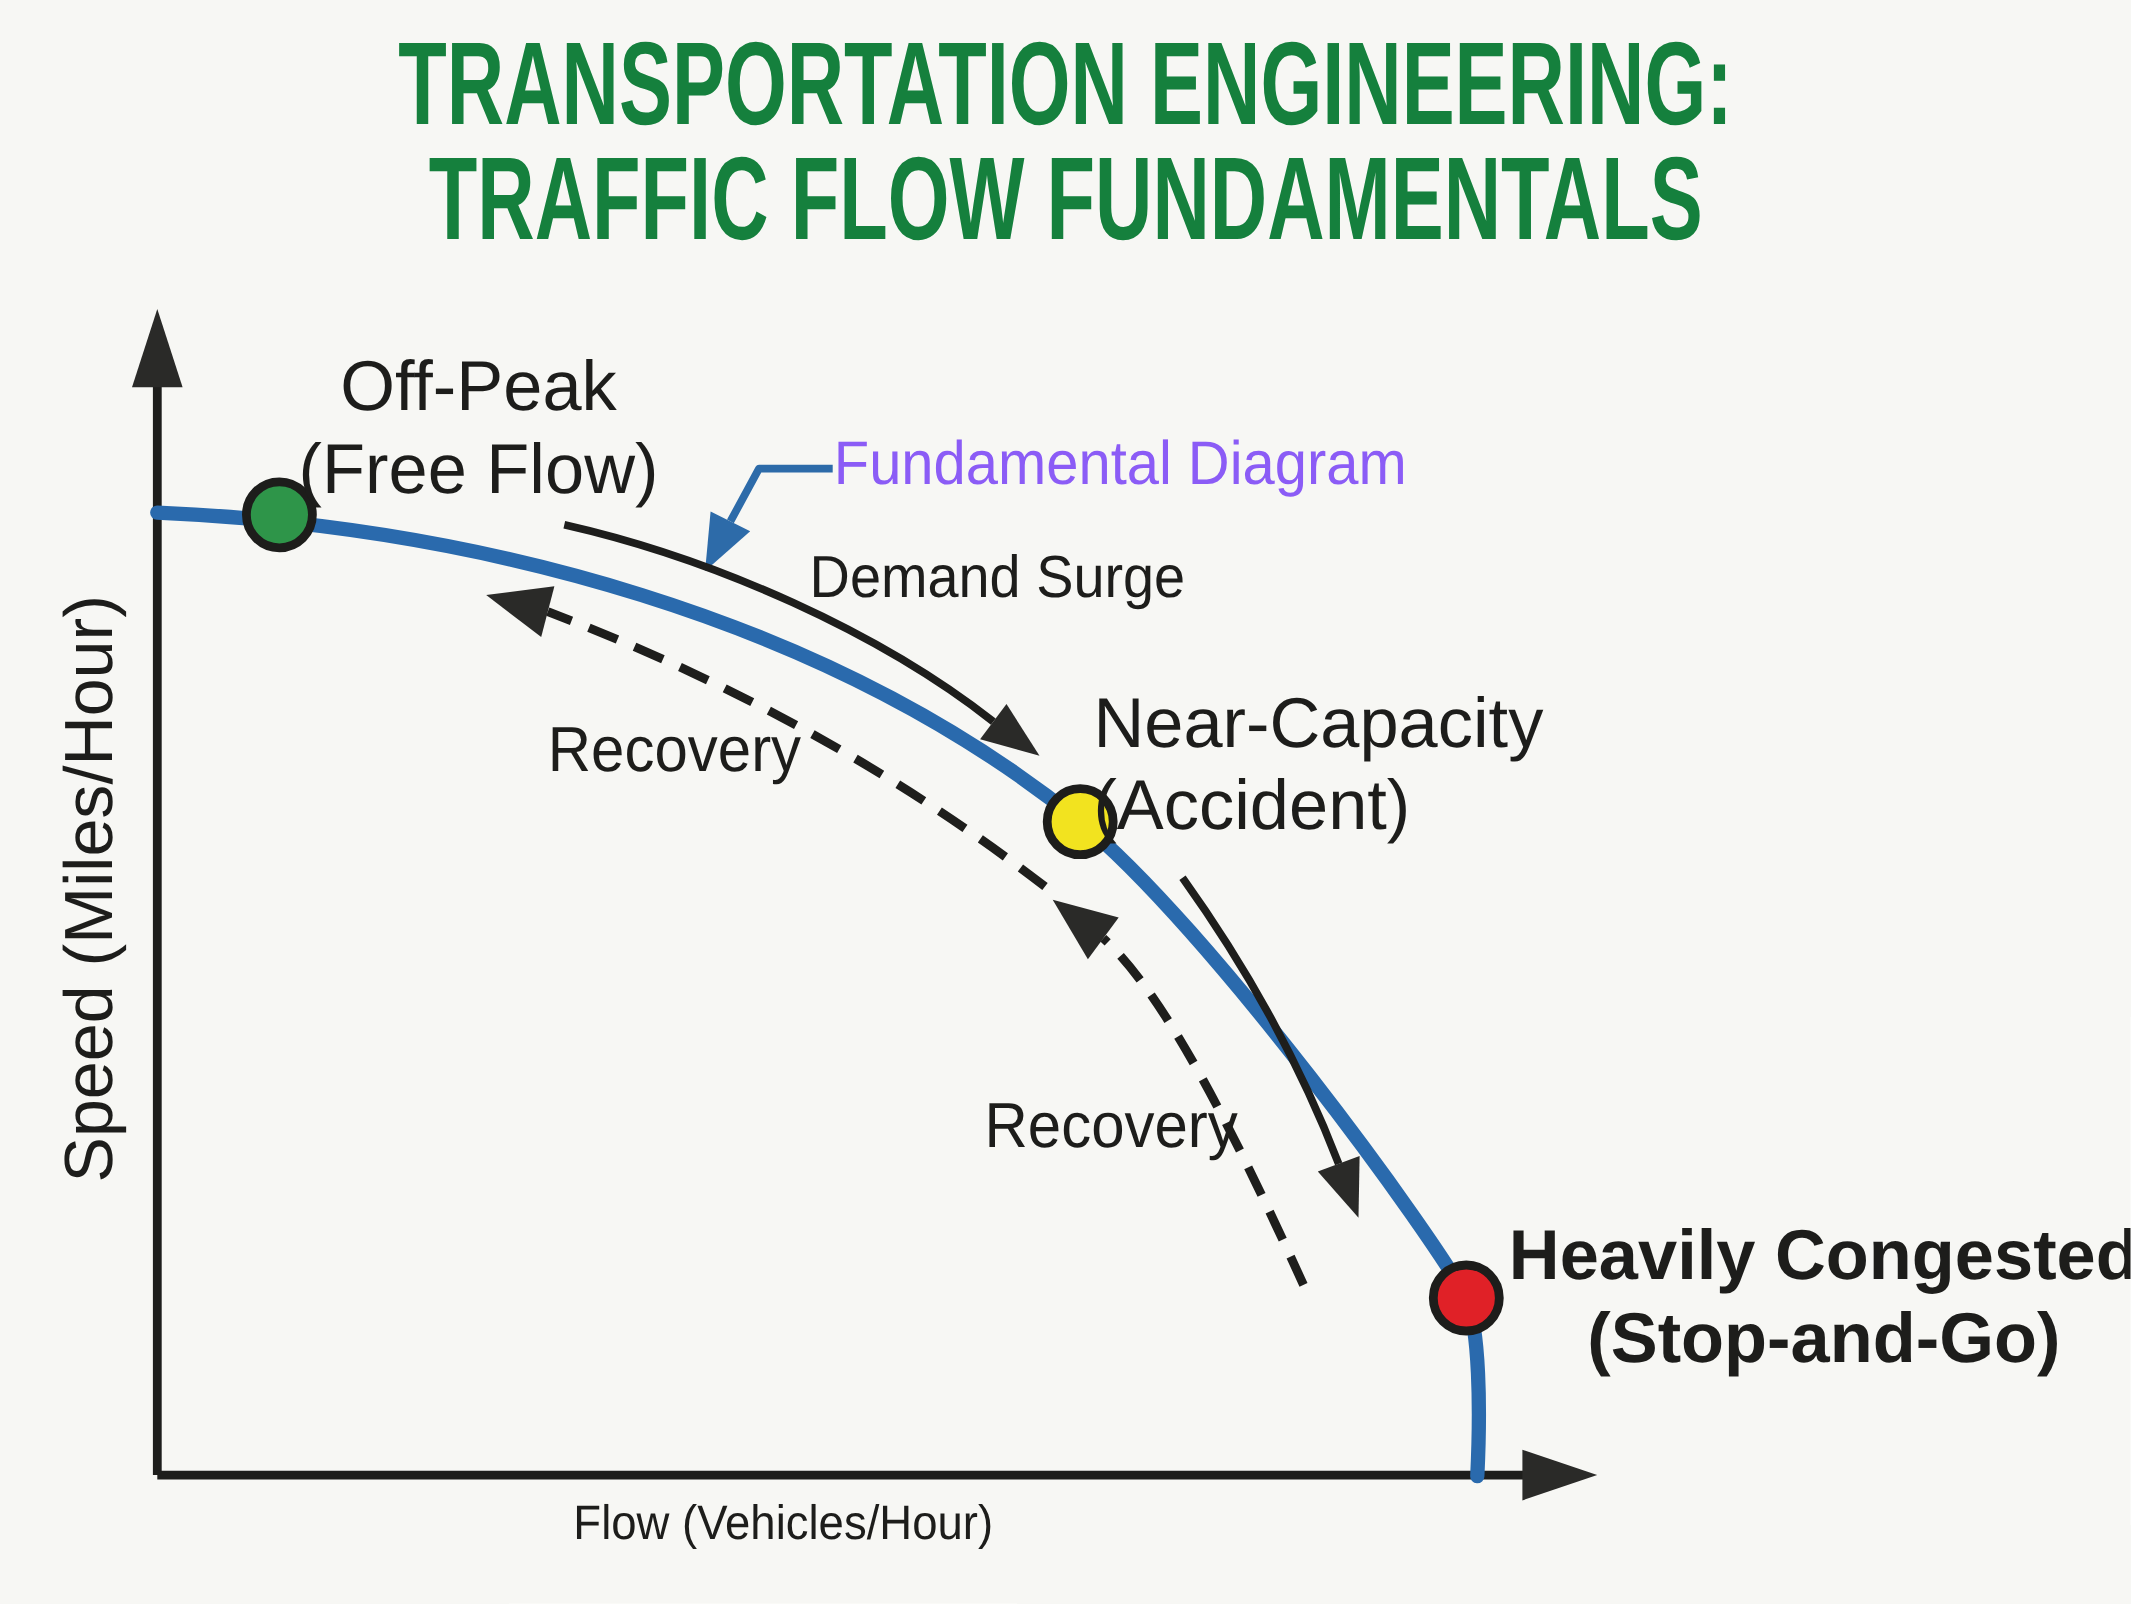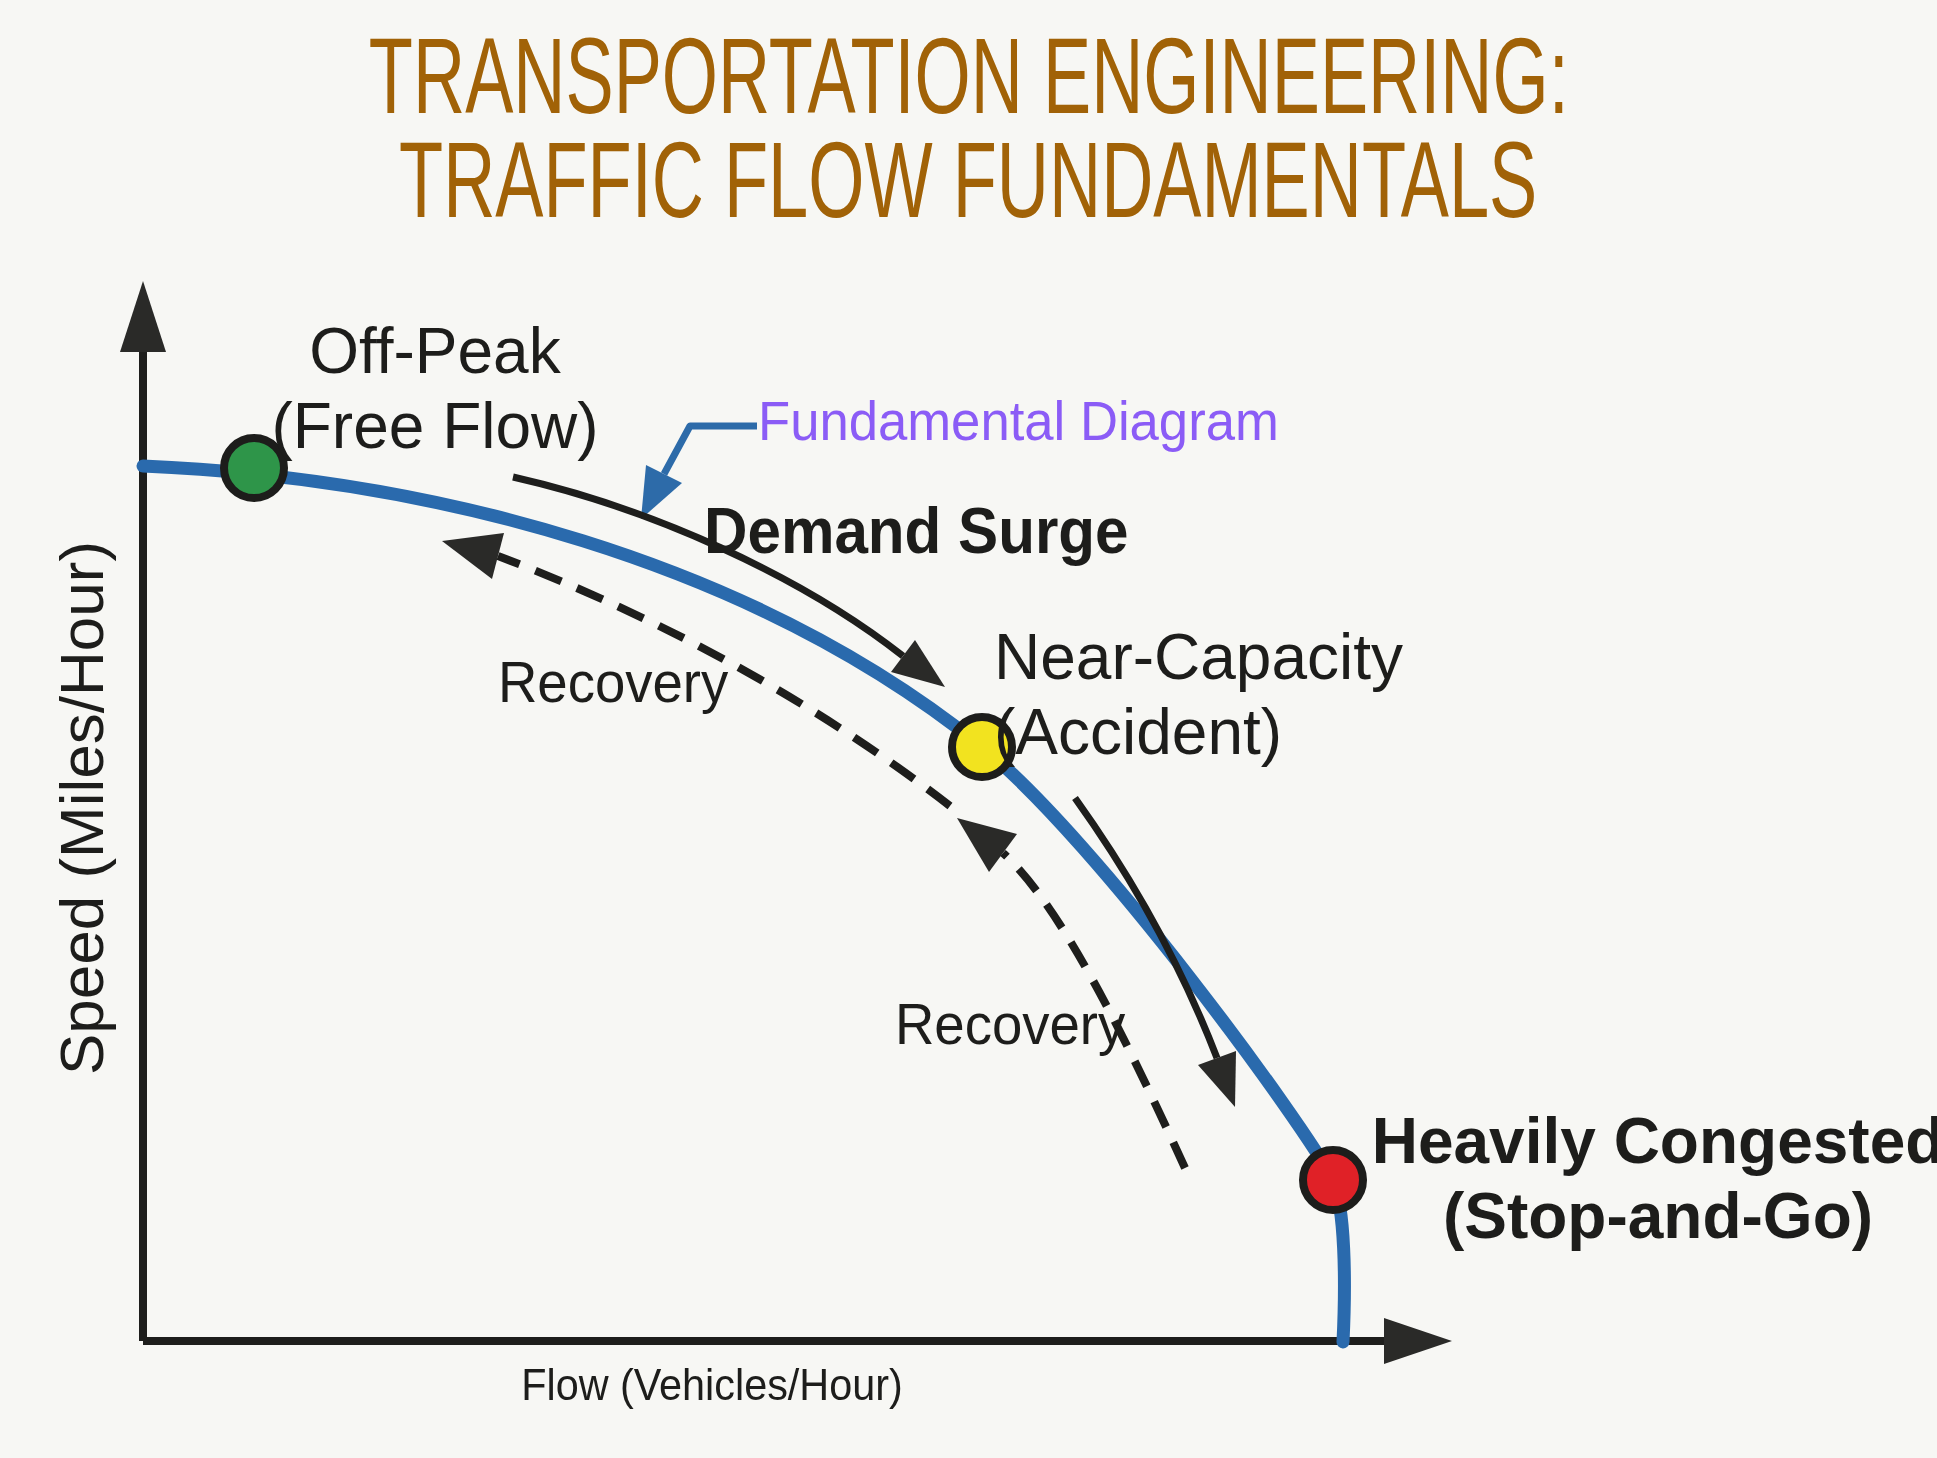--- a/index.html
+++ b/index.html
@@ -9,37 +9,37 @@
     background:#f7f7f4;
     font-family:"Liberation Sans", sans-serif;
     color:#1d1d1b;
     overflow:hidden;
   }
   .title{
     position:absolute;left:0;top:24px;width:100%;
     text-align:center;
     font-size:107px;
     line-height:104px;
-    font-weight:400;
+    font-weight:700;
     letter-spacing:0px;
-    color:#a16207;
+    color:#15803d;
   }
   .title .tline{display:block;white-space:nowrap;}
   .title .squeeze{display:inline-block;transform:scaleX(0.675);transform-origin:center top;white-space:nowrap;}
   .lbl{position:absolute;white-space:nowrap;}
   .lbl .squeeze{display:inline-block;transform:scaleX(0.94);transform-origin:left top;}
   .point-label{line-height:1.17;}
   .center{transform:translateX(-50%);} 
   .center .squeeze{transform-origin:center top;}
   .blue-text{color:#8b5cf6;}
   .offpeak{left:435px;top:314px;font-size:64px;text-align:center;}
   .nearcap{left:994px;top:620px;font-size:64px;text-align:left;}
   .heavy{left:1658px;top:1104px;font-size:64px;text-align:center;font-weight:bold;}
   .funddiag{left:758px;top:388px;font-size:56px;}
-  .demand{left:704px;top:494px;font-size:64px;font-weight:bold;}
+  .demand{left:736px;top:494px;font-size:54px;}
   .recov-up{left:498px;top:648px;font-size:58px;}
   .incident{left:1165px;top:858px;font-size:60px;}
   .recov-lo{left:895px;top:990px;font-size:58px;}
   .xaxis-label{left:712px;top:1360px;font-size:44px;}
   .yaxis-label{
     left:81px;top:808px;font-size:62px;
     transform:translate(-50%,-50%) rotate(-90deg);
   }
   svg.plot{position:absolute;left:0;top:0;}
 </style>

